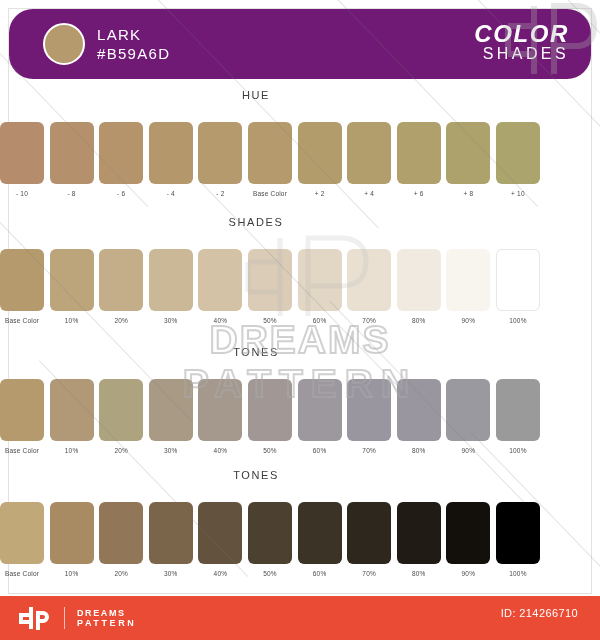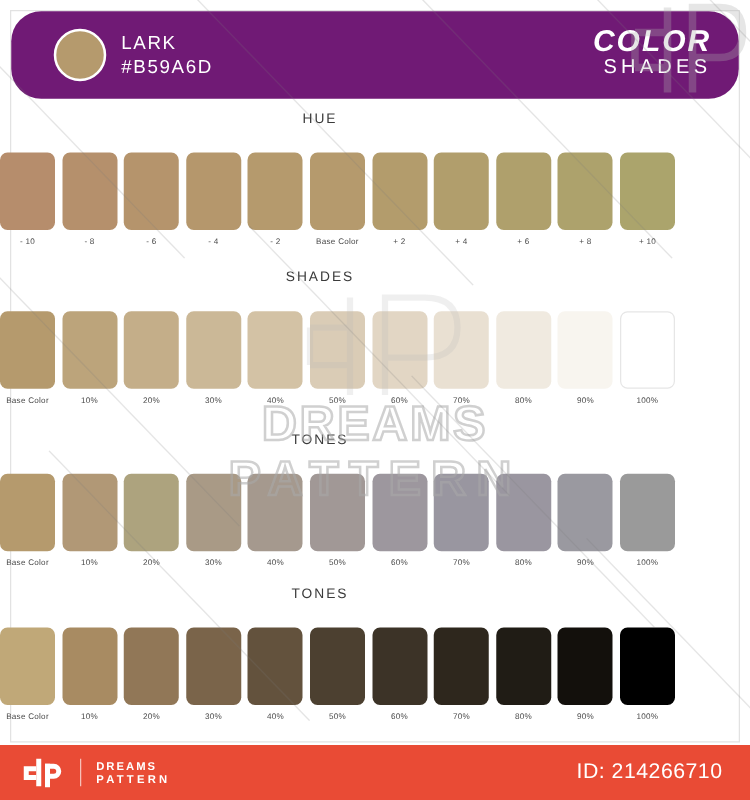--- a/index.html
+++ b/index.html
@@ -211,21 +211,21 @@
     font-weight: bold;
     line-height: 10px;
     letter-spacing: 1.6px;
   }
   #footer-wordmark .w2 { letter-spacing: 2.6px; }
   #footer-id {
     position: absolute;
     right: 22px;
     top: 11px;
     color: #ffffff;
-    font-size: 17px;
+    font-size: 11px;
     letter-spacing: .4px;
   }
 </style>
 </head>
 <body>
 
 <div id="page">
 
   <div id="card-border"></div>
 

